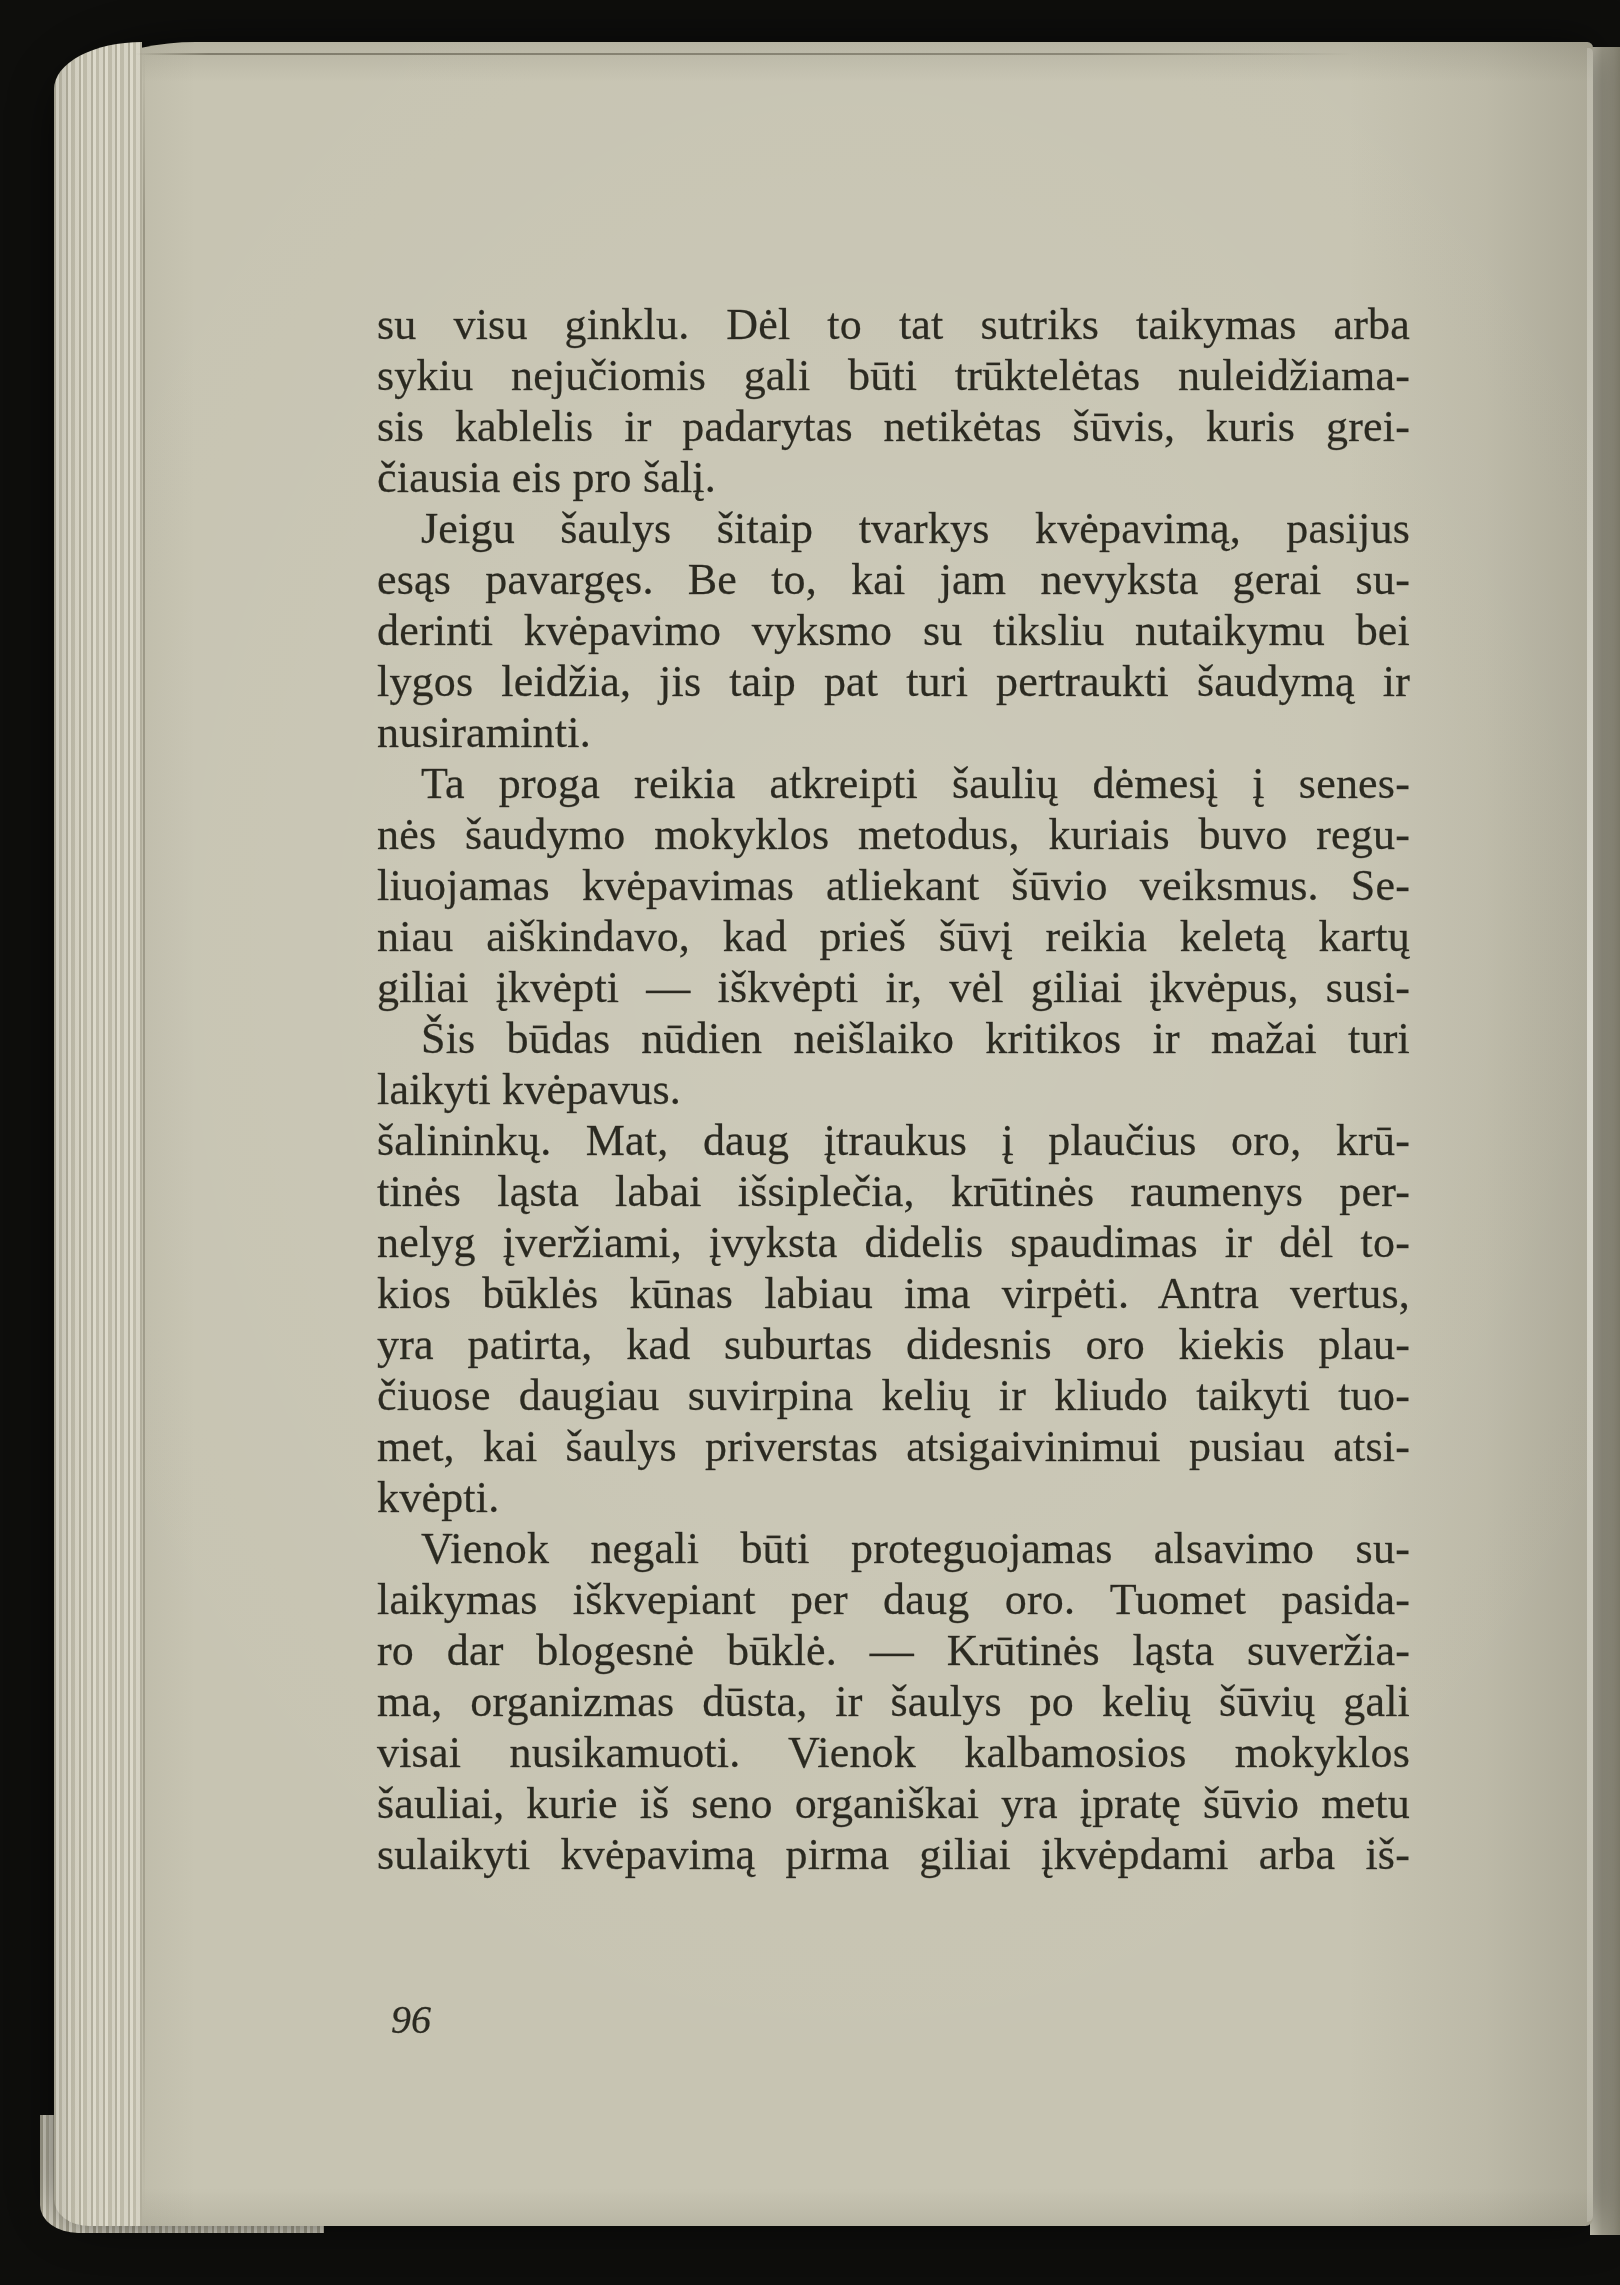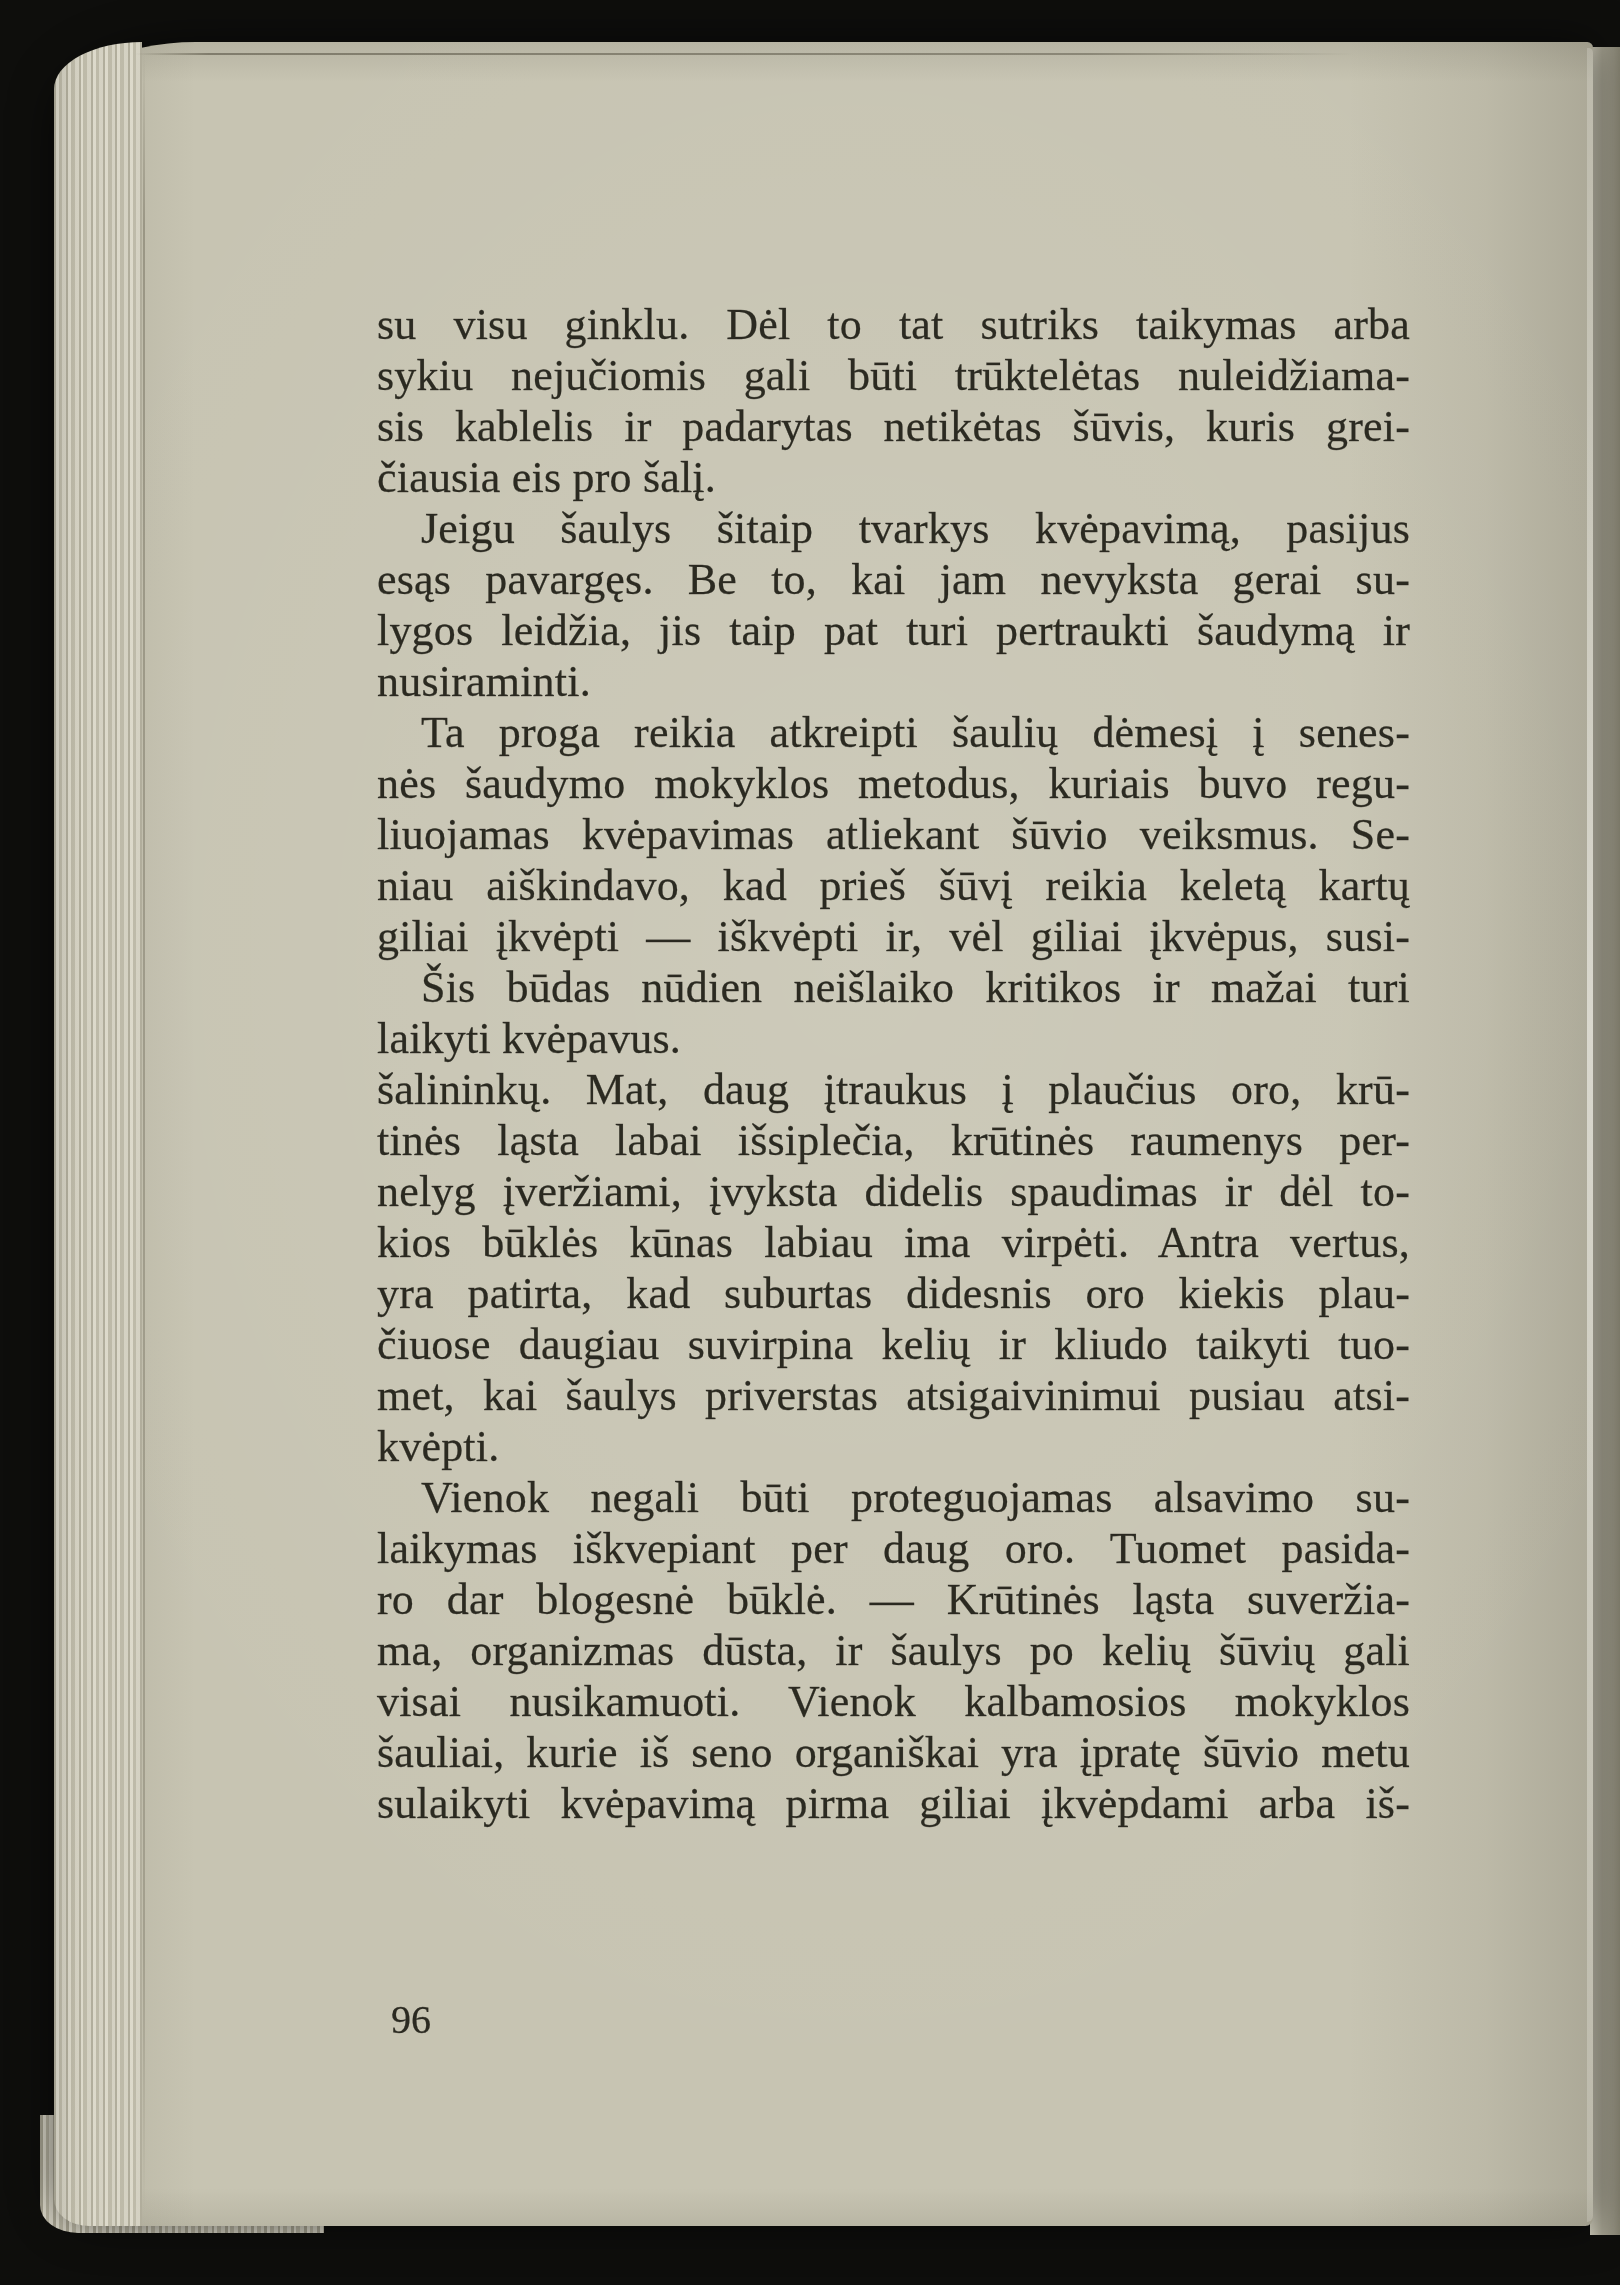--- a/index.html
+++ b/index.html
@@ -140,20 +140,21 @@
   }
   .line.last { text-align-last: left; }
   .line.indent { text-indent: 44px; }
   .page-number {
     position: absolute;
     left: 337px;
     top: 1955px;
     font-size: 40px;
     line-height: 45px;
     color: var(--ink, #2b2a21);
+    font-style: italic;
     -webkit-text-stroke: 0.3px rgba(43,42,33,0.75);
   }
 </style>
 </head>
 <body>
 
 <div class="scan-root">
   <div class="bottom-corner-sheets"></div>
   <div class="gutter-edge"></div>
   <div class="page">
@@ -161,20 +162,21 @@
     <div class="crease-line"></div>
     <div class="top-under-line"></div>
     <div class="fold-highlight"></div>
     <div class="text-block">
         <div class="line">su visu ginklu. Dėl to tat sutriks taikymas arba</div>
         <div class="line">sykiu nejučiomis gali būti trūktelėtas nuleidžiama-</div>
         <div class="line">sis kablelis ir padarytas netikėtas šūvis, kuris grei-</div>
         <div class="line last">čiausia eis pro šalį.</div>
         <div class="line indent">Jeigu šaulys šitaip tvarkys kvėpavimą, pasijus</div>
         <div class="line">esąs pavargęs. Be to, kai jam nevyksta gerai su-</div>
+        <div class="line">derinti kvėpavimo vyksmo su tiksliu nutaikymu bei</div>
         <div class="line">lygos leidžia, jis taip pat turi pertraukti šaudymą ir</div>
         <div class="line last">nusiraminti.</div>
         <div class="line indent">Ta proga reikia atkreipti šaulių dėmesį į senes-</div>
         <div class="line">nės šaudymo mokyklos metodus, kuriais buvo regu-</div>
         <div class="line">liuojamas kvėpavimas atliekant šūvio veiksmus. Se-</div>
         <div class="line">niau aiškindavo, kad prieš šūvį reikia keletą kartų</div>
         <div class="line">giliai įkvėpti — iškvėpti ir, vėl giliai įkvėpus, susi-</div>
         <div class="line indent">Šis būdas nūdien neišlaiko kritikos ir mažai turi</div>
         <div class="line last">laikyti kvėpavus.</div>
         <div class="line">šalininkų. Mat, daug įtraukus į plaučius oro, krū-</div>

